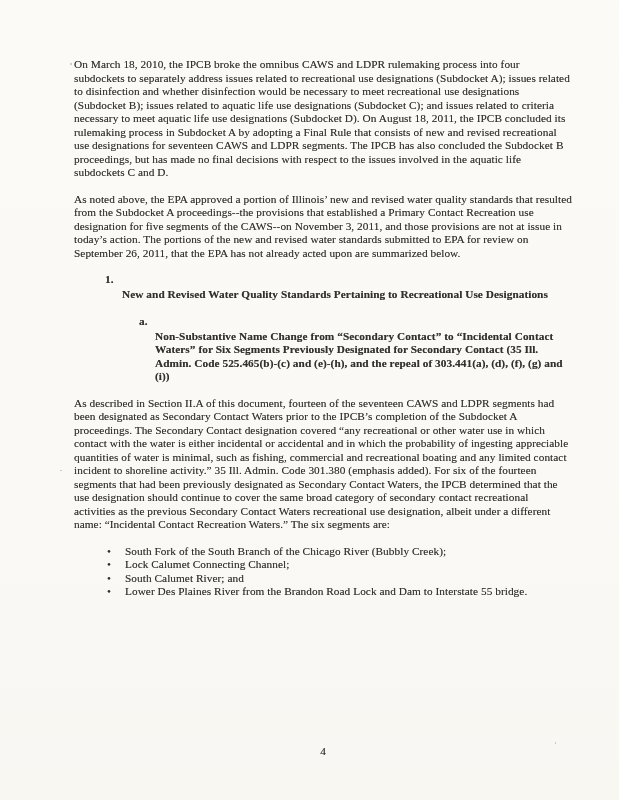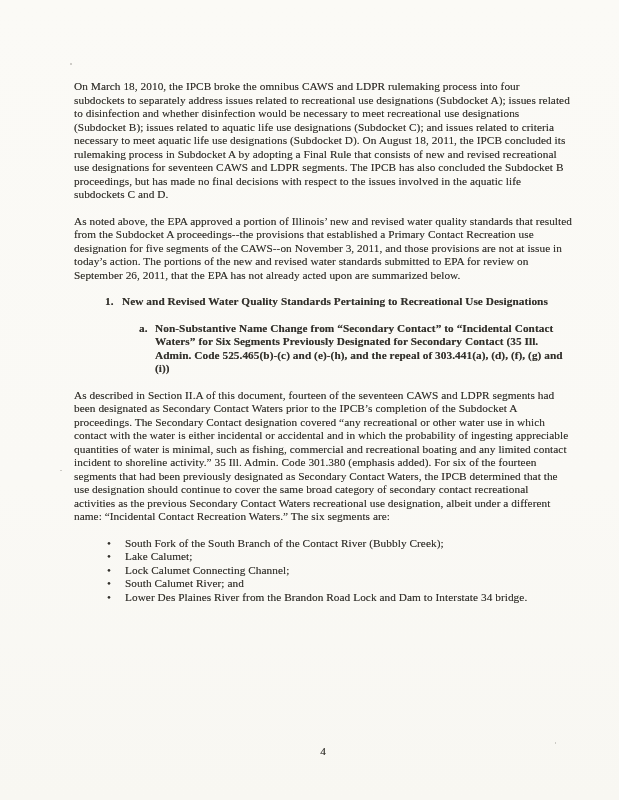--- a/index.html
+++ b/index.html
@@ -7,21 +7,21 @@
     padding: 0;
     background: #e9e8e4;
   }
   .sheet {
     position: relative;
     width: 619px;
     height: 800px;
     margin: 0 auto;
     background: linear-gradient(180deg, #fbfaf6 0%, #faf9f5 60%, #f8f7f2 100%);
     box-sizing: border-box;
-    padding: 80px 47px 0 74px;
+    padding: 58px 47px 0 74px;
     font-family: "Liberation Serif", "DejaVu Serif", serif;
     font-size: 11.3px;
     line-height: 13.5px;
     color: #33312c;
     text-shadow: 0 0 0.5px rgba(62, 60, 55, 0.55);
     letter-spacing: 0.05px;
     overflow: hidden;
   }
   .para {
     margin: 0 0 13px 0;
@@ -29,21 +29,21 @@
   }
   .heading-row {
     display: flex;
     font-weight: bold;
     margin-bottom: 13px;
   }
   .heading-level1 { margin-left: 31px; }
   .heading-level1 .h-num { width: 17px; flex: 0 0 17px; }
   .heading-level2 { margin-left: 65px; }
   .heading-level2 .h-num { width: 16px; flex: 0 0 16px; }
-  .h-text { flex: 1; }
+  .h-text { flex: 1; margin-top: 15px; }
   ul.bullet-list {
     list-style: none;
     margin: 0 0 13px 31px;
     padding: 0;
   }
   ul.bullet-list li {
     position: relative;
     padding-left: 20px;
     margin: 0;
   }
@@ -89,22 +89,21 @@
   </div>
 
   <div class="heading-row heading-level2">
     <span class="h-num">a.</span>
     <span class="h-text">Non-Substantive Name Change from “Secondary Contact” to “Incidental Contact Waters” for Six Segments Previously Designated for Secondary Contact (35 Ill. Admin. Code 525.465(b)-(c) and (e)-(h), and the repeal of 303.441(a), (d), (f), (g) and (i))</span>
   </div>
 
   <p class="para">As described in Section II.A of this document, fourteen of the seventeen CAWS and LDPR segments had been designated as Secondary Contact Waters prior to the IPCB’s completion of the Subdocket A proceedings. The Secondary Contact designation covered “any recreational or other water use in which contact with the water is either incidental or accidental and in which the probability of ingesting appreciable quantities of water is minimal, such as fishing, commercial and recreational boating and any limited contact incident to shoreline activity.” 35 Ill. Admin. Code 301.380 (emphasis added). For six of the fourteen segments that had been previously designated as Secondary Contact Waters, the IPCB determined that the use designation should continue to cover the same broad category of secondary contact recreational activities as the previous Secondary Contact Waters recreational use designation, albeit under a different name: “Incidental Contact Recreation Waters.” The six segments are:</p>
 
   <ul class="bullet-list">
-    <li>South Fork of the South Branch of the Contact River (Bubbly Creek);</li>
-    <li>Lake Calumet;</li>
+    <li>South Fork of the South Branch of the Chicago River (Bubbly Creek);</li>
     <li>Lock Calumet Connecting Channel;</li>
     <li>South Calumet River; and</li>
-    <li>Lower Des Plaines River from the Brandon Road Lock and Dam to Interstate 34 bridge.</li>
+    <li>Lower Des Plaines River from the Brandon Road Lock and Dam to Interstate 55 bridge.</li>
   </ul>
 
   <div class="page-number">4</div>
 
 </div>
 
 </body></html>

